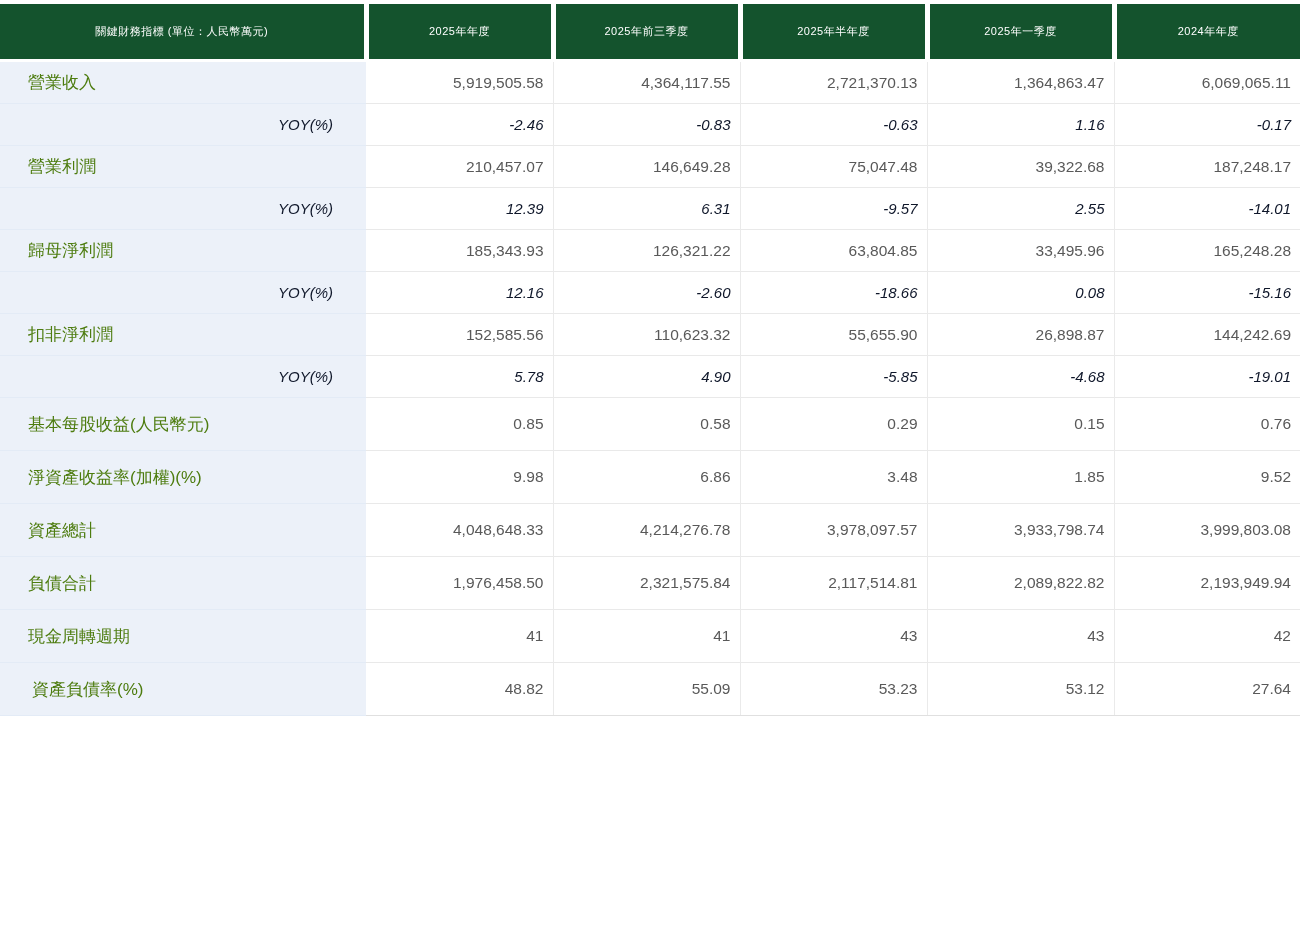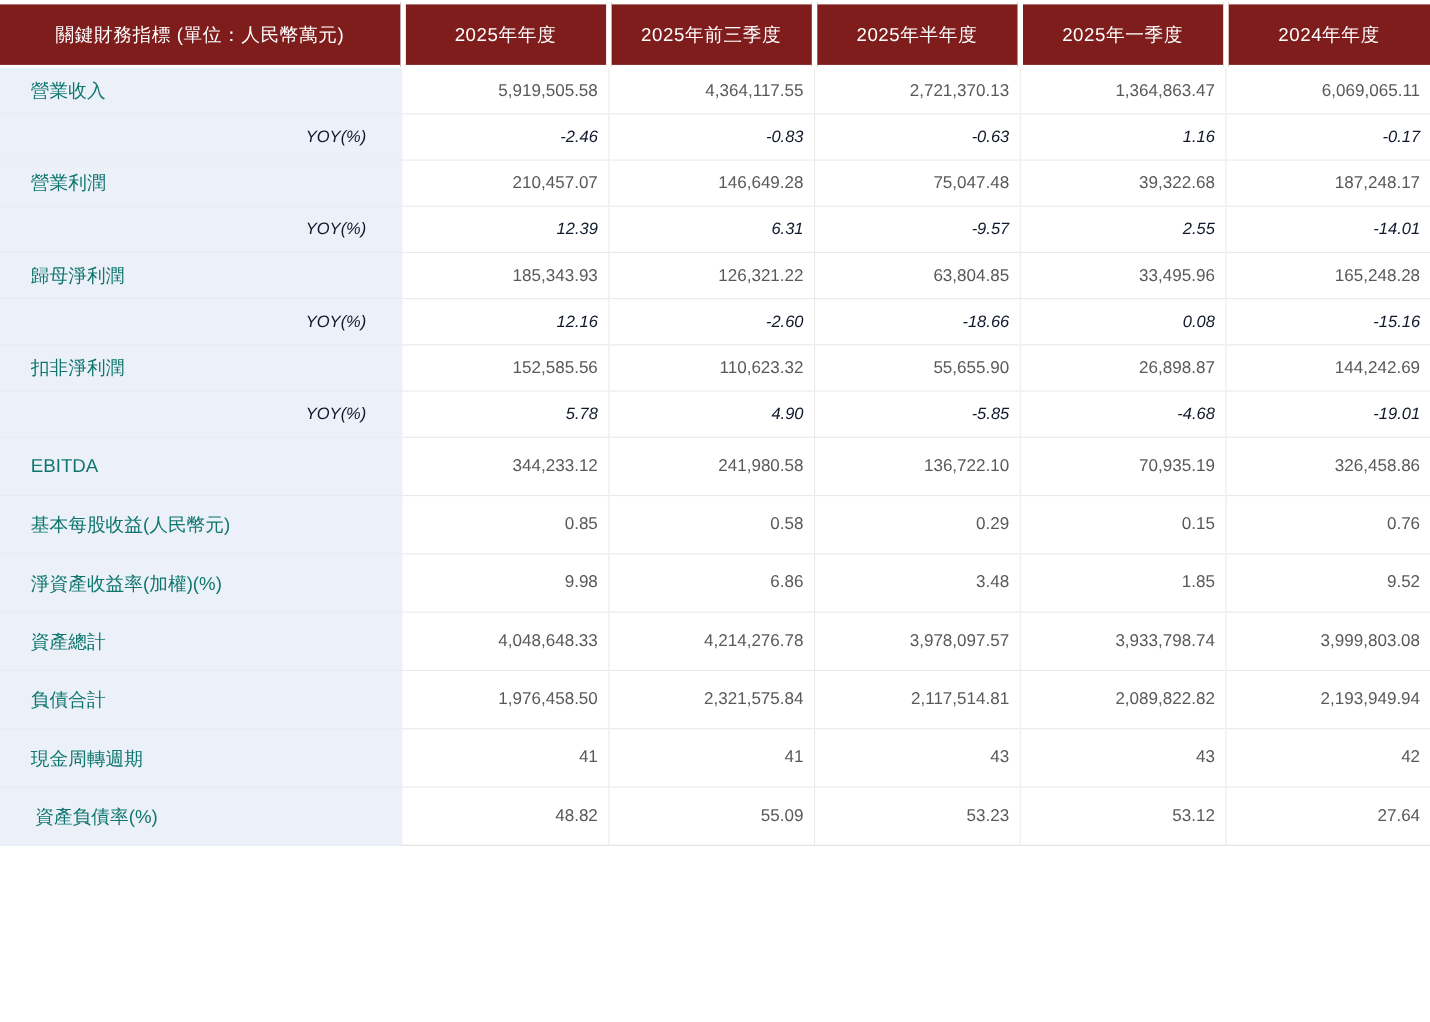--- a/index.html
+++ b/index.html
@@ -14,23 +14,23 @@
     background: #ffffff;
     overflow: hidden;
   }
   table.fin-table {
     border-collapse: collapse;
     table-layout: fixed;
     width: 1300px;
   }
   
   thead th {
-    background: #7f1d1d;
+    background: #14532d;
     color: #ffffff;
-    font-size: 17px;
+    font-size: 11px;
     font-weight: 500;
     height: 55px;
     border-top: 4px solid #ffffff;
     border-bottom: 3px solid #ffffff;
     text-align: center;
     vertical-align: middle;
     padding: 0;
     letter-spacing: 0.5px;
   }
   thead th.th-col {
@@ -42,21 +42,21 @@
     vertical-align: middle;
     padding: 0;
   }
   tr.compact td { height: 41px; }
   tr.tall td    { height: 52px; }
   .cell-label {
     background: #ECF1F9;
     text-align: left;
     padding-left: 28px;
     font-size: 17px;
-    color: #0f766e;
+    color: #4d7c0f;
     border-top: 1px solid #E3EBF6;
   }
   .cell-val {
     background: #ffffff;
     text-align: right;
     padding-right: 9px;
     font-size: 15.5px;
     color: #595959;
     border-top: 1px solid #E9E9E9;
     border-left: 1px solid #EAEAEA;
@@ -159,28 +159,20 @@
         </tr>
         <tr class="compact">
           <td class="cell-label yoy-text">YOY(%)</td>
           <td class="cell-val first yoy-text">5.78</td>
           <td class="cell-val yoy-text">4.90</td>
           <td class="cell-val yoy-text">-5.85</td>
           <td class="cell-val yoy-text">-4.68</td>
           <td class="cell-val yoy-text">-19.01</td>
         </tr>
         <tr class="tall">
-          <td class="cell-label">EBITDA</td>
-          <td class="cell-val first">344,233.12</td>
-          <td class="cell-val">241,980.58</td>
-          <td class="cell-val">136,722.10</td>
-          <td class="cell-val">70,935.19</td>
-          <td class="cell-val">326,458.86</td>
-        </tr>
-        <tr class="tall">
           <td class="cell-label">基本每股收益(人民幣元)</td>
           <td class="cell-val first">0.85</td>
           <td class="cell-val">0.58</td>
           <td class="cell-val">0.29</td>
           <td class="cell-val">0.15</td>
           <td class="cell-val">0.76</td>
         </tr>
         <tr class="tall">
           <td class="cell-label">淨資產收益率(加權)(%)</td>
           <td class="cell-val first">9.98</td>

